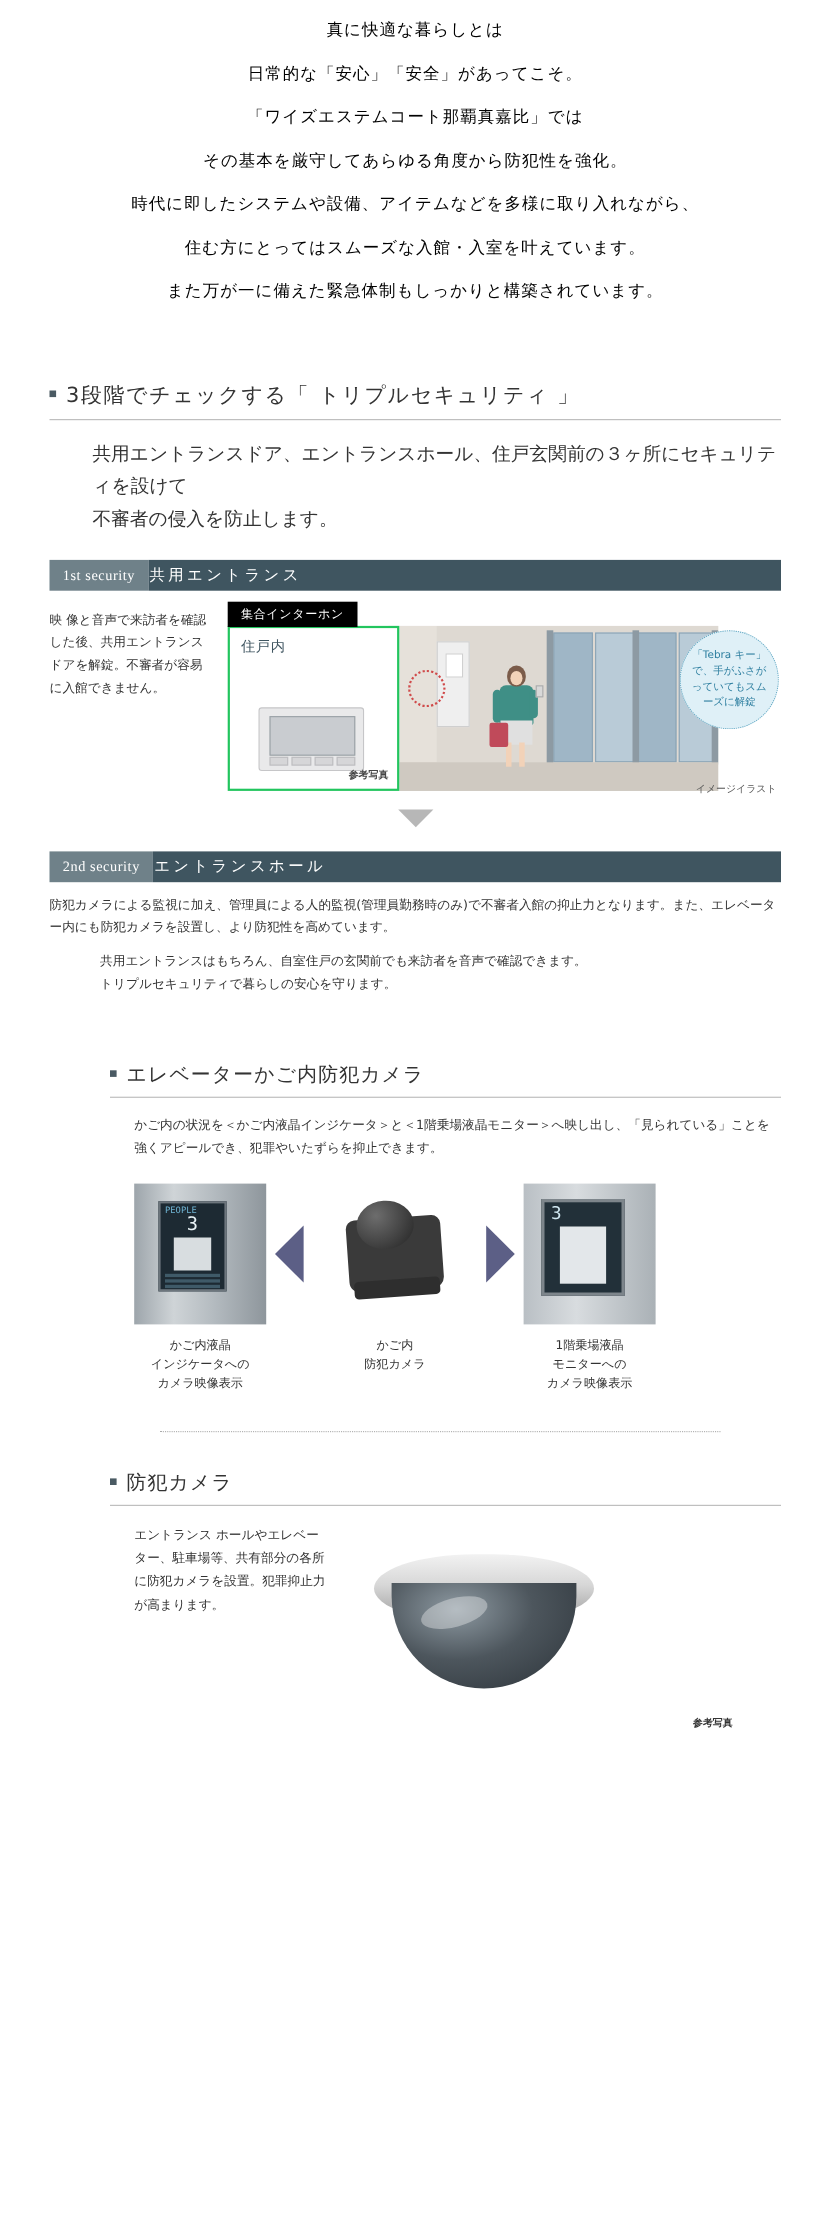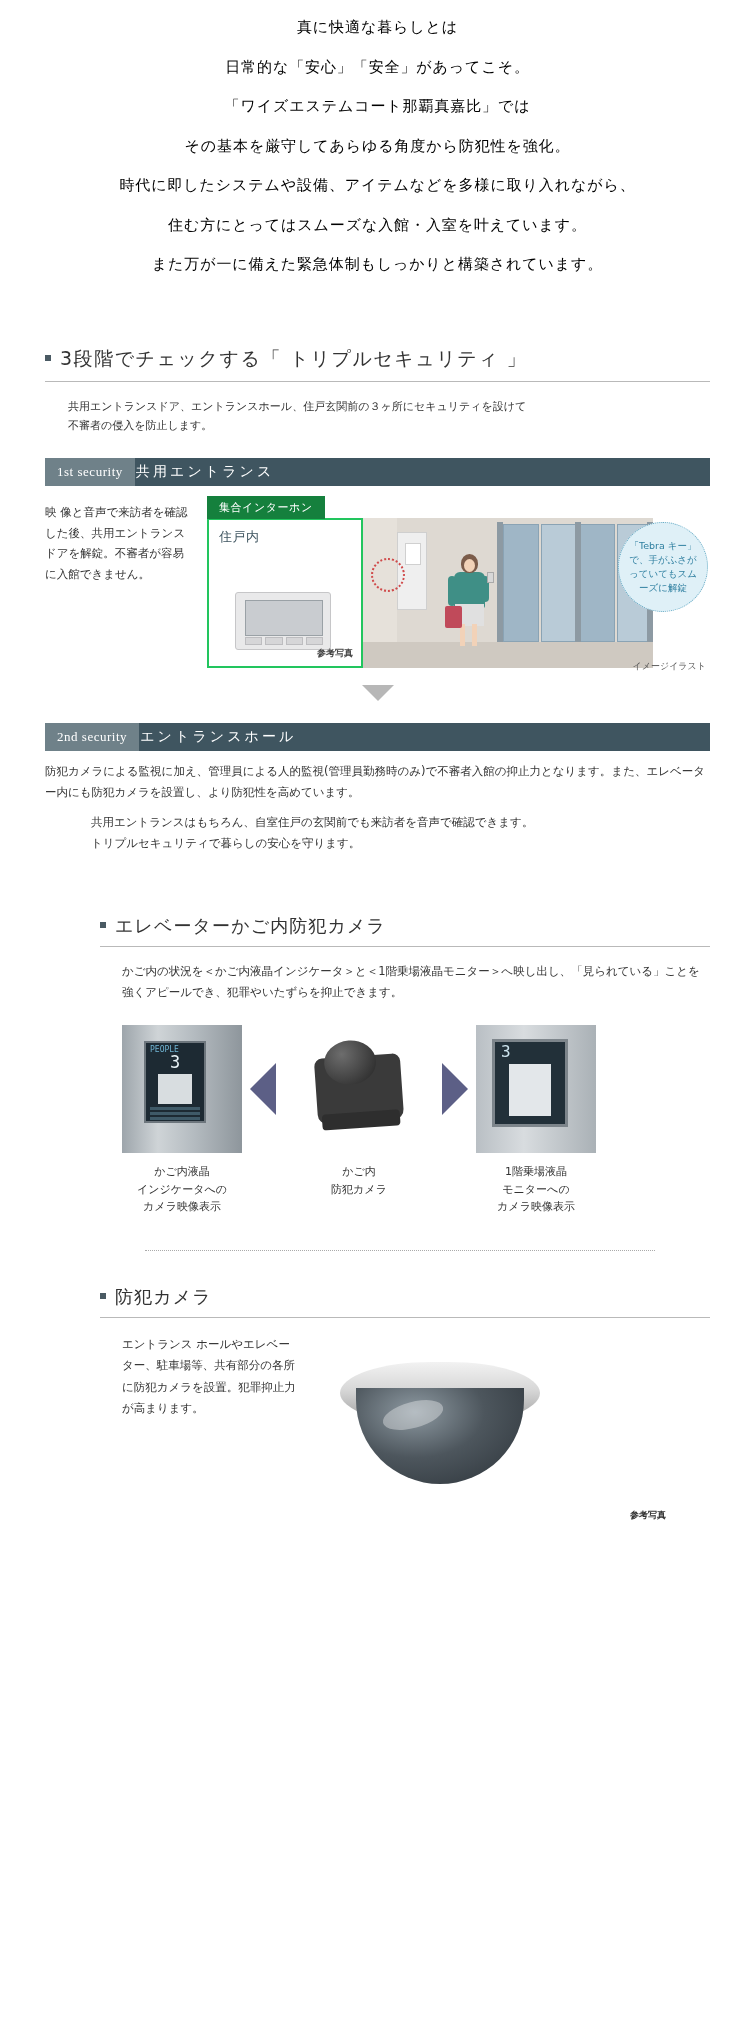--- a/index.html
+++ b/index.html
@@ -44,26 +44,26 @@
     font-family: "DejaVu Sans", sans-serif;
   }
   .sq {
     display: inline-block;
     width: 6px; height: 6px;
     background: #4a5a63;
     margin-right: 9px;
     vertical-align: 4px;
   }
   .lead {
-    margin: 16px 0 0 0;
+    margin: 16px 0 0 16px;
     padding: 0 45px 0 68px;
-    font-size: 11px;
+    font-size: 17px;
     line-height: 1.75;
     color: #333;
-    font-family: Liberation Mono, monospace;
+    font-family: Liberation Serif, serif;
   }
 
   
   .band {
     display: flex;
     align-items: stretch;
     margin: 22px 45px 0 45px;
     height: 28px;
   }
   .band .num {
@@ -109,21 +109,21 @@
     font-family: "DejaVu Sans", sans-serif;
   }
   .illus-right {
     flex: 1;
     position: relative;
     height: 175px;
   }
   .intercom-tag {
     position: absolute;
     left: 4px; top: 0;
-    background: #15803d;
+    background: #000000;
     color: #fff;
     font-size: 11px;
     padding: 4px 12px;
     letter-spacing: 0.05em;
     font-family: Liberation Sans, sans-serif;
     z-index: 4;
   }
   .panel {
     position: absolute;
     left: 4px; top: 22px;

